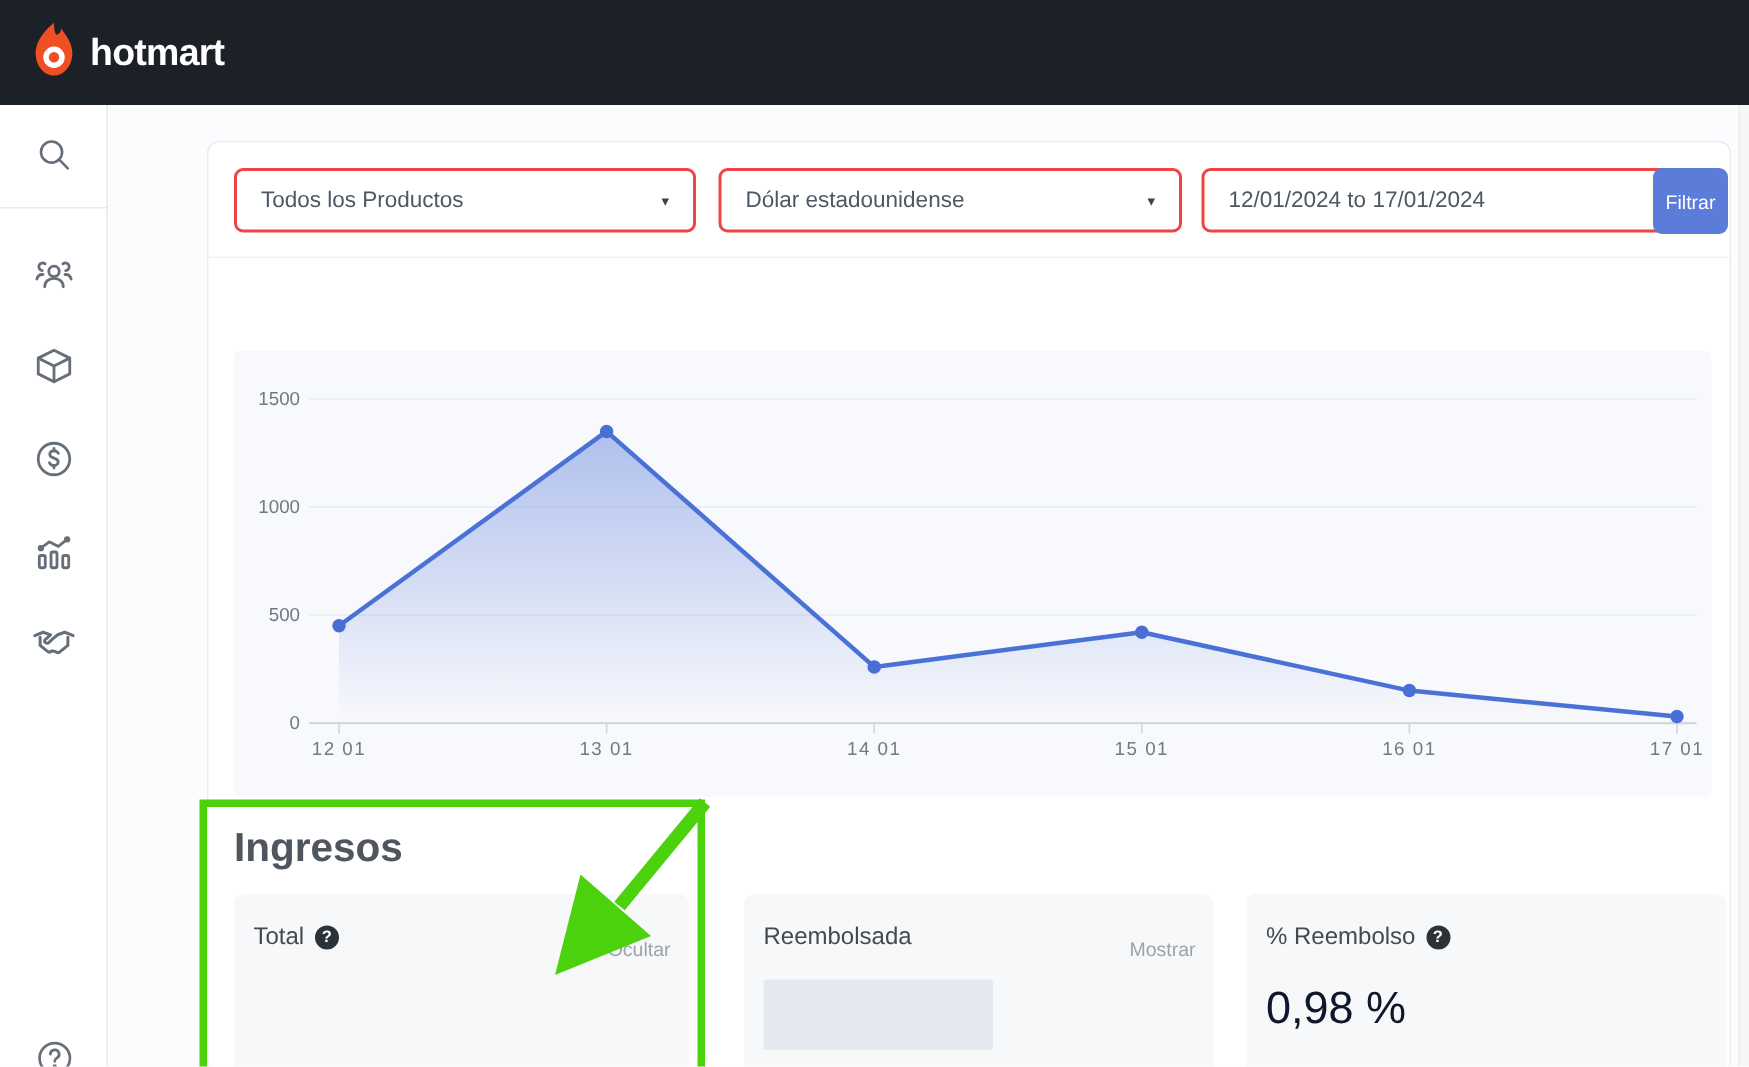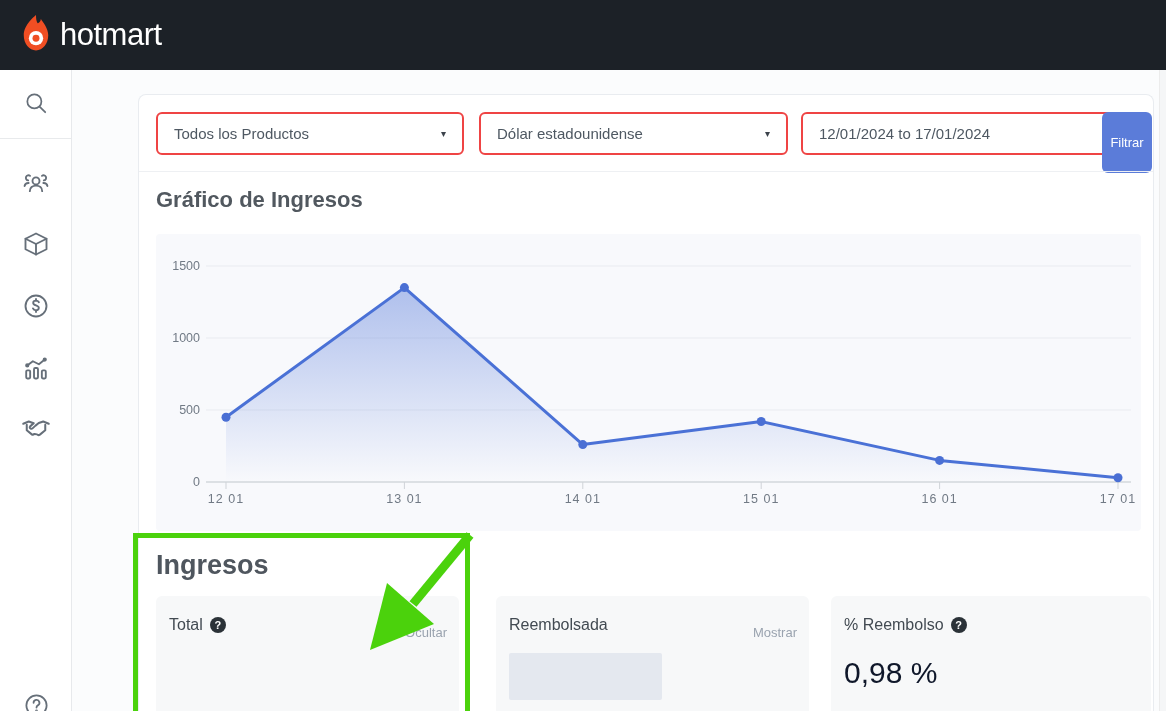--- a/index.html
+++ b/index.html
@@ -3,42 +3,42 @@
 <meta charset="utf-8">
 <style>
   * { margin:0; padding:0; box-sizing:border-box; }
   html,body { width:1166px; height:711px; overflow:hidden; }
   body { font-family:"Liberation Sans", sans-serif; background:#fbfcfd; position:relative; }
 
   
   .topbar { position:absolute; left:0; top:0; width:1166px; height:70px;
             background:#1c2127; display:flex; align-items:center; padding-left:20px; z-index:10; }
   .brand { display:flex; align-items:center; gap:8px; }
-  .brand-text { color:#ffffff; font-size:31px; font-weight:400; letter-spacing:-0.5px; }
+  .brand-text { color:#ffffff; font-size:25px; font-weight:700; letter-spacing:-0.5px; }
 
   
   .sidebar { position:absolute; left:0; top:70px; width:72px; height:641px;
              background:#ffffff; border-right:1px solid #e7e9ec; z-index:5; }
   .side-icon { position:absolute; left:19px; width:34px; height:34px; display:flex;
                align-items:center; justify-content:center; cursor:pointer; }
   .side-icon svg { stroke:#666f79; fill:none; stroke-width:1.6; stroke-linecap:round; stroke-linejoin:round; }
   .side-divider { position:absolute; left:0; top:68px; width:71px; height:1px; background:#e8eaec; }
 
   
   .panel { position:absolute; left:138px; top:94px; width:1016px; height:617px;
            background:#ffffff; border:1px solid #e9ecf0; border-bottom:none;
            border-radius:8px 8px 0 0; }
 
   .control { position:absolute; height:43px; background:#fff; border:2px solid #ef4444;
              border-radius:6px; display:flex; align-items:center; padding:0 16px;
              font-size:15px; color:#4e5862; cursor:pointer; }
   .caret { margin-left:auto; font-size:10px; color:#3c434b; }
   .filter-divider { position:absolute; left:0; top:76px; width:100%; height:1px; background:#eef0f3; }
 
-  .btn-filtrar { position:absolute; left:963px; top:17px; width:50px; height:61px;
+  .btn-filtrar { position:absolute; left:963px; top:17px; width:50px; height:44px;
                  background:#5b7cd9; color:#fff; border:none; border-radius:6px;
                  font-size:13px; font-family:"Liberation Sans",sans-serif; cursor:pointer; }
 
   .chart-title { position:absolute; left:17px; top:92px; font-size:22px; color:#51585f; }
   .chart-box { position:absolute; left:17px; top:139px; width:985px; height:297px;
                background:#f8f9fc; border-radius:4px; }
 
   .section-title { position:absolute; left:17px; top:455px; font-size:27px; color:#4f565e; }
 
   .card { position:absolute; top:501px; height:150px; background:#f7f8f9; border-radius:6px; }
@@ -149,21 +149,20 @@
   <div class="control" style="left:340px; top:17px; width:309px;justify-content:center;">
     <span>Dólar estadounidense</span>
     <span class="caret">▾</span>
   </div>
   <div class="control" style="left:662px; top:17px; width:335px; cursor:text;">
     <span>12/01/2024 to 17/01/2024</span>
   </div>
   <button class="btn-filtrar" style="background-color: rgb(91, 124, 217);">Filtrar</button>
   <div class="filter-divider"></div>
 
-  <h2 class="chart-title">Gráfico de Ingresos</h2>
   <div class="chart-box">
     <svg id="revenue-chart-svg" width="985" height="297" viewBox="0 0 985 297">
         <defs>
           <linearGradient id="areaGrad" x1="0" y1="0" x2="0" y2="1">
             <stop offset="0%" stop-color="rgba(103,135,221,0.50)"></stop>
             <stop offset="100%" stop-color="rgba(103,135,221,0)"></stop>
           </linearGradient>
         </defs>
         <line x1="50" y1="248" x2="975" y2="248" stroke="#d3d7dc" stroke-width="1.5"></line>
         <text x="44" y="252" text-anchor="end" font-size="12.5" fill="#717a85">0</text>

